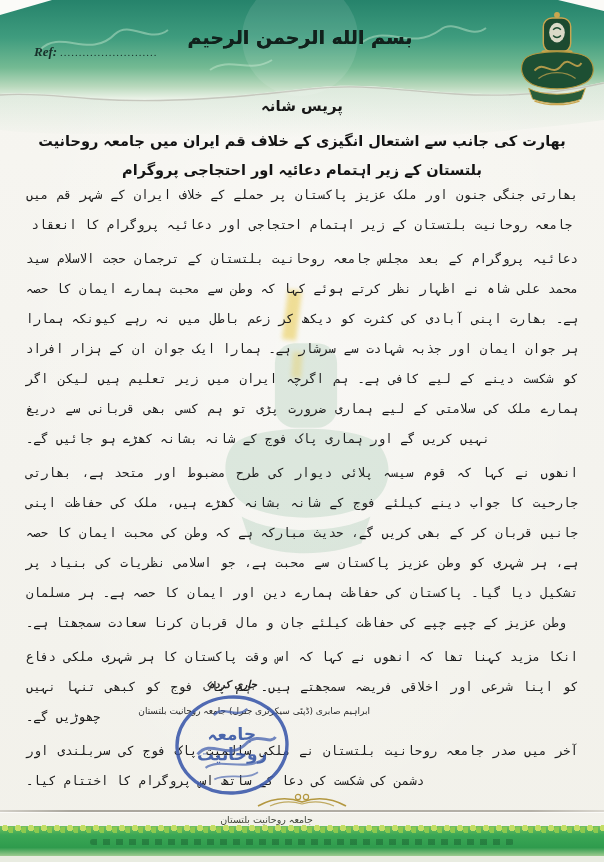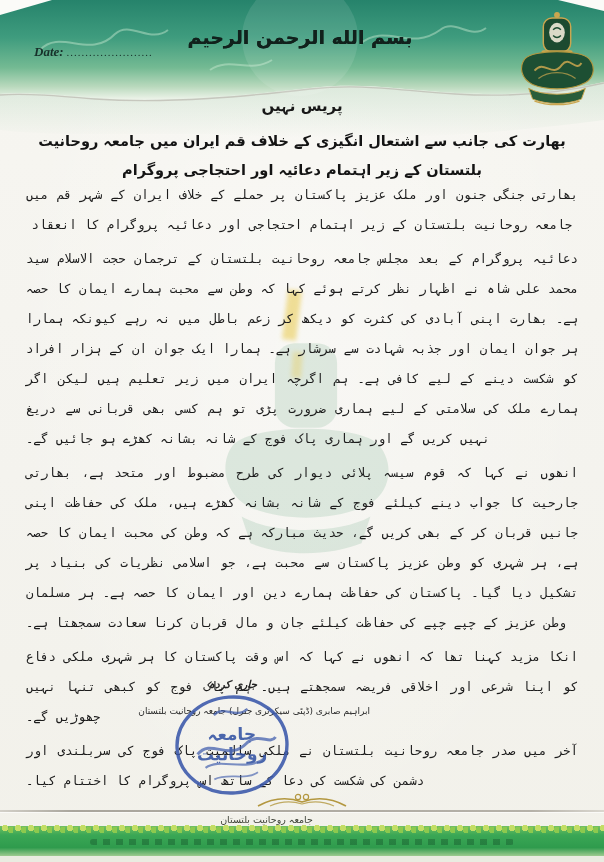--- a/index.html
+++ b/index.html
@@ -105,43 +105,43 @@
     <g stroke="rgba(205,235,210,0.45)" fill="none" stroke-width="2">
       <path d="M40,50 C60,28 90,60 115,34 C130,20 150,44 168,30"></path>
       <path d="M360,44 C385,22 410,52 440,30 C455,18 470,40 486,28"></path>
       <path d="M210,70 C230,56 250,74 272,60"></path>
     </g>
     <circle cx="300" cy="38" r="58" fill="rgba(255,255,255,0.10)"></circle>
   </svg>
 
   <div class="ref-date">
     <div>
-      <span>Date:</span>
-      <span class="dots">.......................</span>
+      <span>Ref:</span>
+      <span class="dots">..........................</span>
     </div>
   </div>
 
   <div class="bismillah">بسم الله الرحمن الرحيم</div>
 
   <div class="logo">
     <svg width="88" height="98" viewBox="0 0 90 100">
       <circle cx="45" cy="5" r="3" fill="#caa64f"></circle>
       <rect x="31" y="8" width="28" height="35" rx="9" fill="#1c4a30" stroke="#caa64f" stroke-width="1.5"></rect>
       <ellipse cx="45" cy="23" rx="8" ry="10" fill="#efe9d8" opacity="0.9"></ellipse>
       <path d="M41,20 q4,-4 8,0 M41,26 q4,4 8,0" stroke="#1c4a30" stroke-width="1.4" fill="none"></path>
       <rect x="29" y="41" width="32" height="4" rx="2" fill="#caa64f"></rect>
       <path d="M12,50 C20,40 70,40 78,50 C86,60 82,72 70,76 C55,82 35,82 20,76 C8,70 6,58 12,50 Z" fill="#1d4f33" stroke="#b3973f" stroke-width="1.2"></path>
       <path d="M22,62 C32,50 40,70 50,56 C58,46 64,64 70,54" stroke="#caa64f" stroke-width="2" fill="none" opacity="0.85"></path>
       <path d="M26,70 C36,62 54,62 64,70" stroke="#caa64f" stroke-width="1.4" fill="none" opacity="0.7"></path>
       <path d="M16,80 C30,88 60,88 74,80 L70,91 C55,97 35,97 20,91 Z" fill="#2a5d3a" stroke="#caa64f" stroke-width="1"></path>
       <path d="M22,93 C35,98 55,98 68,93" stroke="#caa64f" stroke-width="1.3" fill="none"></path>
     </svg>
   </div>
 
-  <div class="press-title">پریس نہیں</div>
+  <div class="press-title">پریس شانہ</div>
   <div class="headline">بھارت کی جانب سے اشتعال انگیزی کے خلاف قم ایران میں جامعہ روحانیت بلتستان کے زیر اہتمام دعائیہ اور احتجاجی پروگرام</div>
 
   <svg class="watermark" width="200" height="255" viewBox="0 0 90 100">
     <g fill="#3f8f61">
       <rect x="31" y="4" width="28" height="38" rx="9"></rect>
       <path d="M12,50 C20,40 70,40 78,50 C86,60 82,74 70,78 C55,84 35,84 20,78 C8,72 6,58 12,50 Z"></path>
       <path d="M16,82 C30,90 60,90 74,82 L70,94 C55,100 35,100 20,94 Z"></path>
     </g>
   </svg>
   <div class="smudge"></div>

